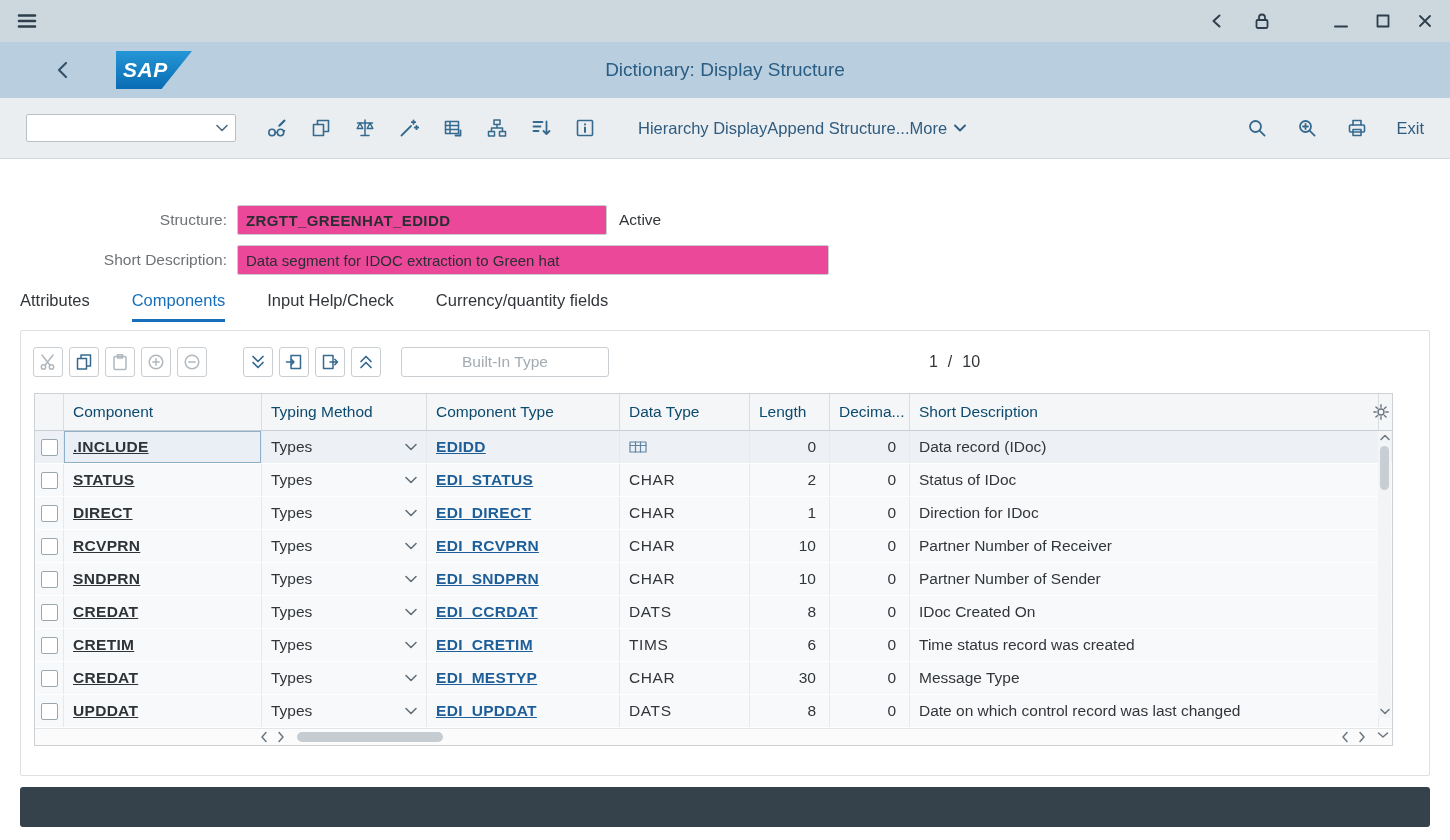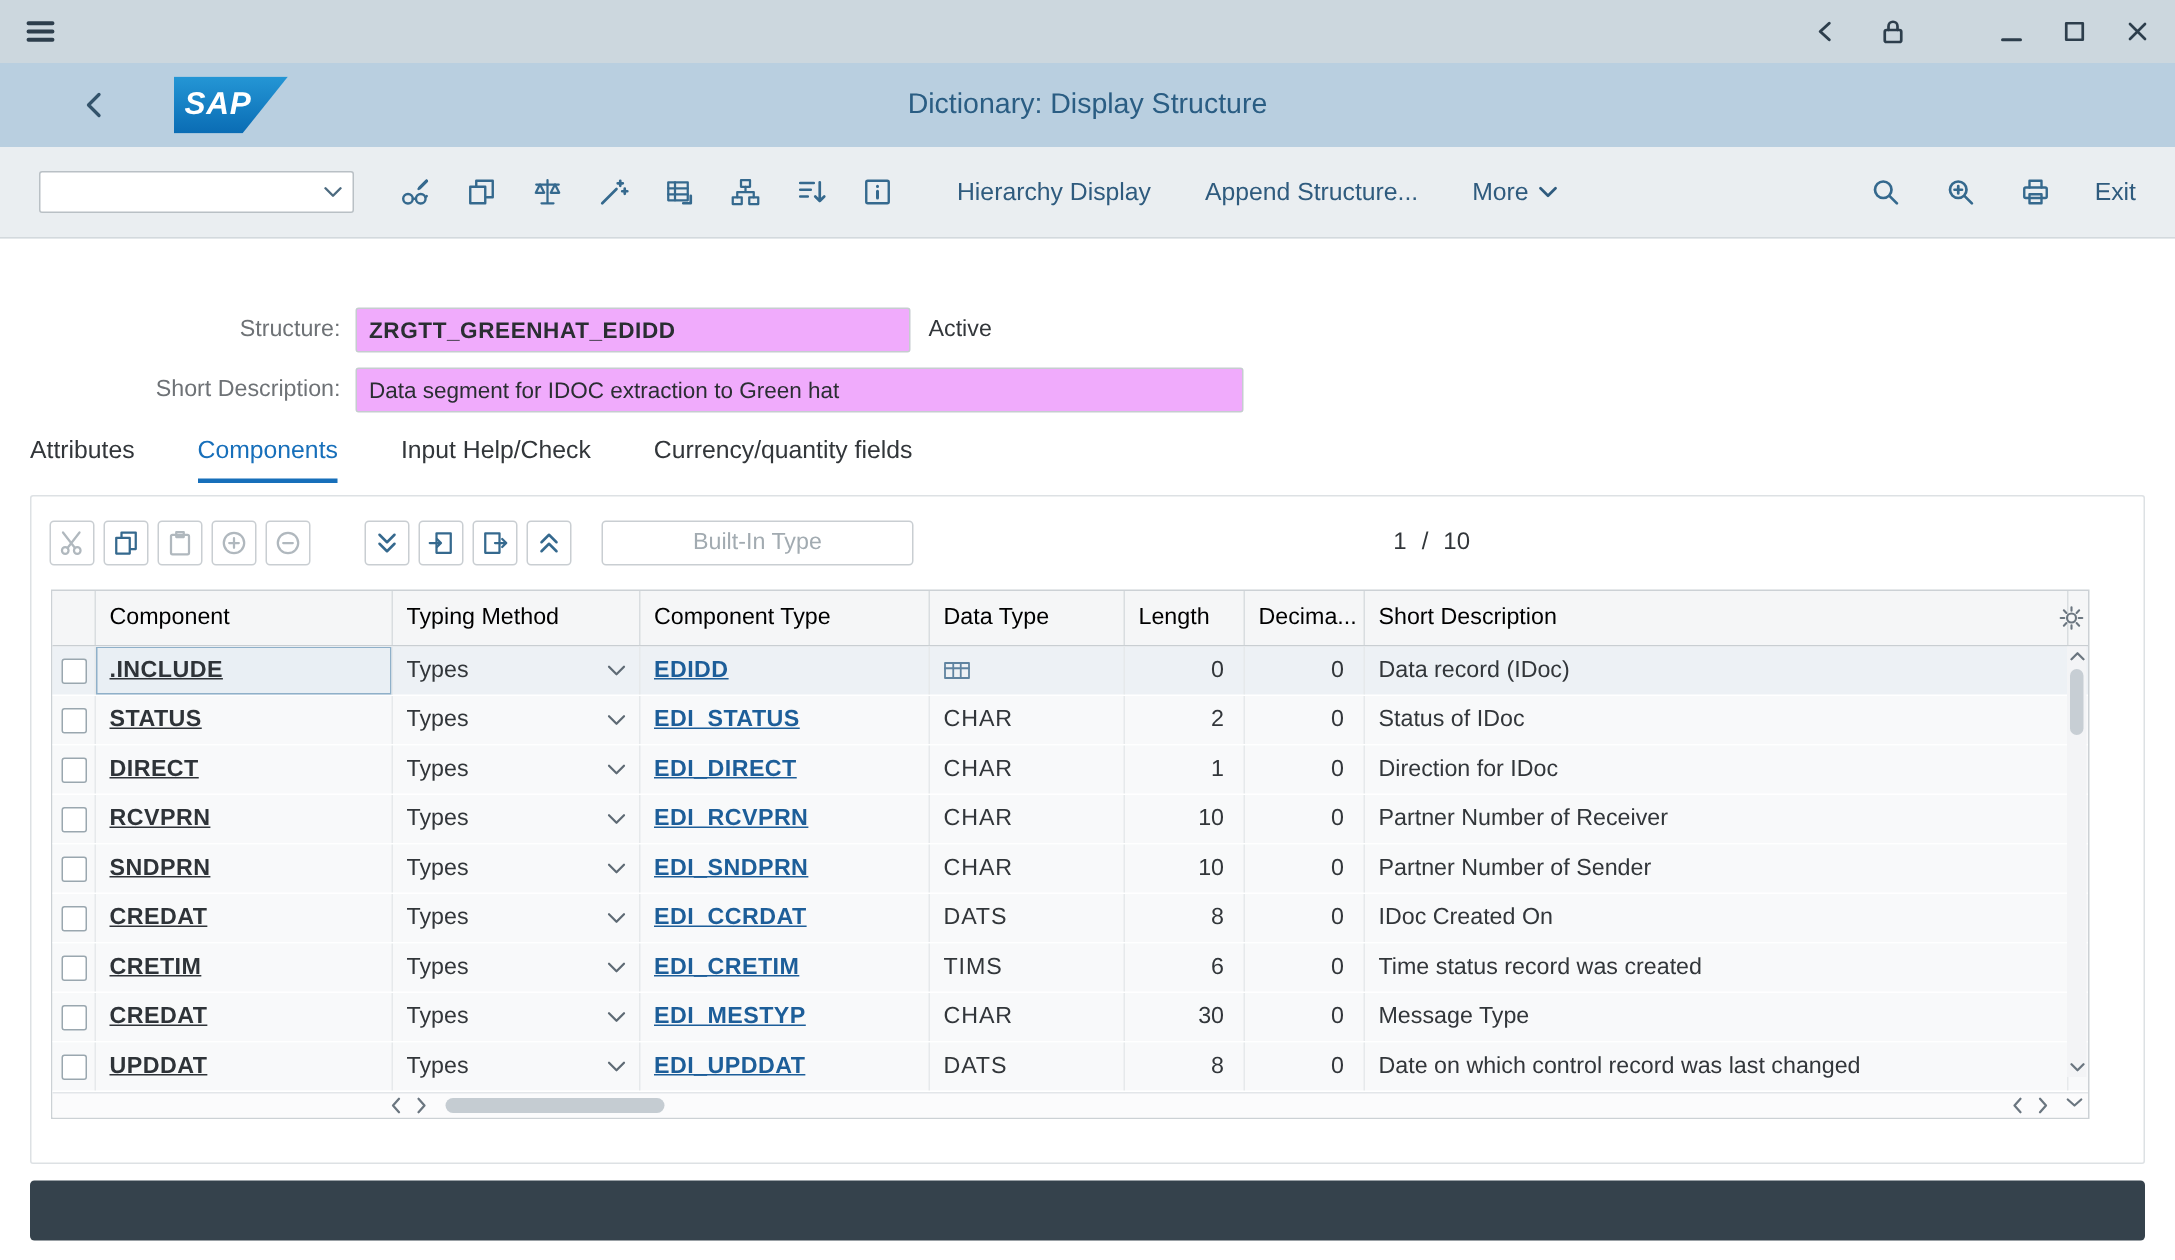--- a/index.html
+++ b/index.html
@@ -21,30 +21,30 @@
             clip-path:polygon(0 0,100% 0,60% 100%,0 100%);display:flex;align-items:center;z-index:2;}
   .sap-logo span{color:#fff;font-weight:bold;font-style:italic;font-size:21px;padding-left:7px;letter-spacing:.5px;}
   .hdr-title{position:absolute;left:0;right:0;text-align:center;font-size:19px;color:#2a5d83;}
 
   
   .toolbar{display:flex;align-items:center;height:60px;background:#eaeef1;border-bottom:1px solid #d3d9dd;padding:0 26px;}
   .cmd{display:flex;align-items:center;width:208px;height:26px;background:#fff;border:1px solid #b9c0c5;border-radius:2px;}
   .cmd input{flex:1;min-width:0;border:0;outline:0;background:transparent;font-family:"Liberation Sans",sans-serif;font-size:14px;padding:0 6px;}
   .cmd .chev{margin-right:7px;color:#4d6b80;}
   .tb-icons{display:flex;align-items:center;gap:22px;margin-left:30px;color:#35698e;}
-  .tb-texts{display:flex;align-items:center;gap:36px;margin-left:42px;font-size:16.5px;color:#2f5b7e;}
+  .tb-texts{display:flex;align-items:center;margin-left:42px;font-size:16.5px;color:#2f5b7e;}
   .tb-text{display:flex;align-items:center;gap:7px;cursor:pointer;}
   .tb-far{margin-left:auto;display:flex;align-items:center;gap:28px;color:#35698e;}
   .exit{color:#2f5b7e;font-size:16.5px;}
 
   
   .form{margin-top:46px;}
   .frow{display:flex;align-items:center;height:30px;margin-bottom:10px;}
   .flabel{width:227px;text-align:right;color:#6e7276;font-size:15.5px;flex:none;}
-  .finput{height:30px;background:#f0abfc;border:1px solid #c6ccd0;border-radius:2px;font-size:15px;color:#2a2e32;
+  .finput{height:30px;background:#ec4899;border:1px solid #c6ccd0;border-radius:2px;font-size:15px;color:#2a2e32;
           padding:0 8px;box-sizing:border-box;margin-left:10px;font-family:"Liberation Sans",sans-serif;}
   .struct-input{width:370px;font-weight:bold;letter-spacing:.4px;}
   .desc-input{width:592px;}
   .active-txt{margin-left:12px;font-size:15.5px;color:#32363a;}
 
   
   .tabs{display:flex;margin:16px 0 0 20px;gap:42px;}
   .tab{font-size:16.5px;padding-bottom:9px;color:#32363a;cursor:pointer;border-bottom:3px solid transparent;}
   .tab.sel{color:#176fba;border-bottom-color:#176fba;}
 
@@ -55,21 +55,21 @@
         justify-content:center;margin-right:6px;color:#35698e;cursor:pointer;box-sizing:border-box;flex:none;}
   .gbtn.dis{color:#b0b8be;}
   .ggap{width:30px;flex:none;}
   .builtin{height:30px;padding:0 60px;border:1px solid #c9ced2;border-radius:3px;background:#fff;color:#a2abb1;
            font-size:15.5px;display:flex;align-items:center;margin-left:14px;box-sizing:border-box;cursor:pointer;}
   .gpos{margin-left:320px;font-size:16px;color:#32363a;display:flex;gap:10px;}
 
   .tablewrap{position:relative;margin:2px 13px 0 13px;width:1359px;border:1px solid #ccd1d5;box-sizing:border-box;background:#fff;}
   .gridrow{display:grid;grid-template-columns:29px 198px 165px 193px 130px 80px 80px 469px;}
   .thead{height:36px;background:#f5f6f7;border-bottom:1px solid #c9ced2;}
-  .th{display:flex;align-items:center;padding-left:9px;font-size:15.5px;color:#000000;border-right:1px solid #d9dde0;box-sizing:border-box;overflow:hidden;white-space:nowrap;}
+  .th{display:flex;align-items:center;padding-left:9px;font-size:15.5px;color:#0c4a6e;border-right:1px solid #d9dde0;box-sizing:border-box;overflow:hidden;white-space:nowrap;}
   .tr{height:32px;background:#f8f9fa;border-bottom:1px solid #fff;}
   .tr.sel{background:#edf1f5;}
   .td{display:flex;align-items:center;padding-left:9px;font-size:15.5px;border-right:1px solid #e6e9eb;box-sizing:border-box;overflow:hidden;white-space:nowrap;}
   .td.csel{justify-content:center;padding-left:0;}
   .td.num{justify-content:flex-end;padding-right:13px;padding-left:0;}
   .cb{width:15px;height:15px;background:#fff;border:1px solid #9aa7af;border-radius:2px;cursor:pointer;}
   .lnk{text-decoration:underline;font-weight:bold;letter-spacing:.3px;cursor:pointer;}
   .lnk.dark{color:#2e3338;}
   .lnk.blue{color:#1d5e99;}
   .cellfocus{box-shadow:inset 0 0 0 1px #8fb0c9;background:#e9eff4;}

